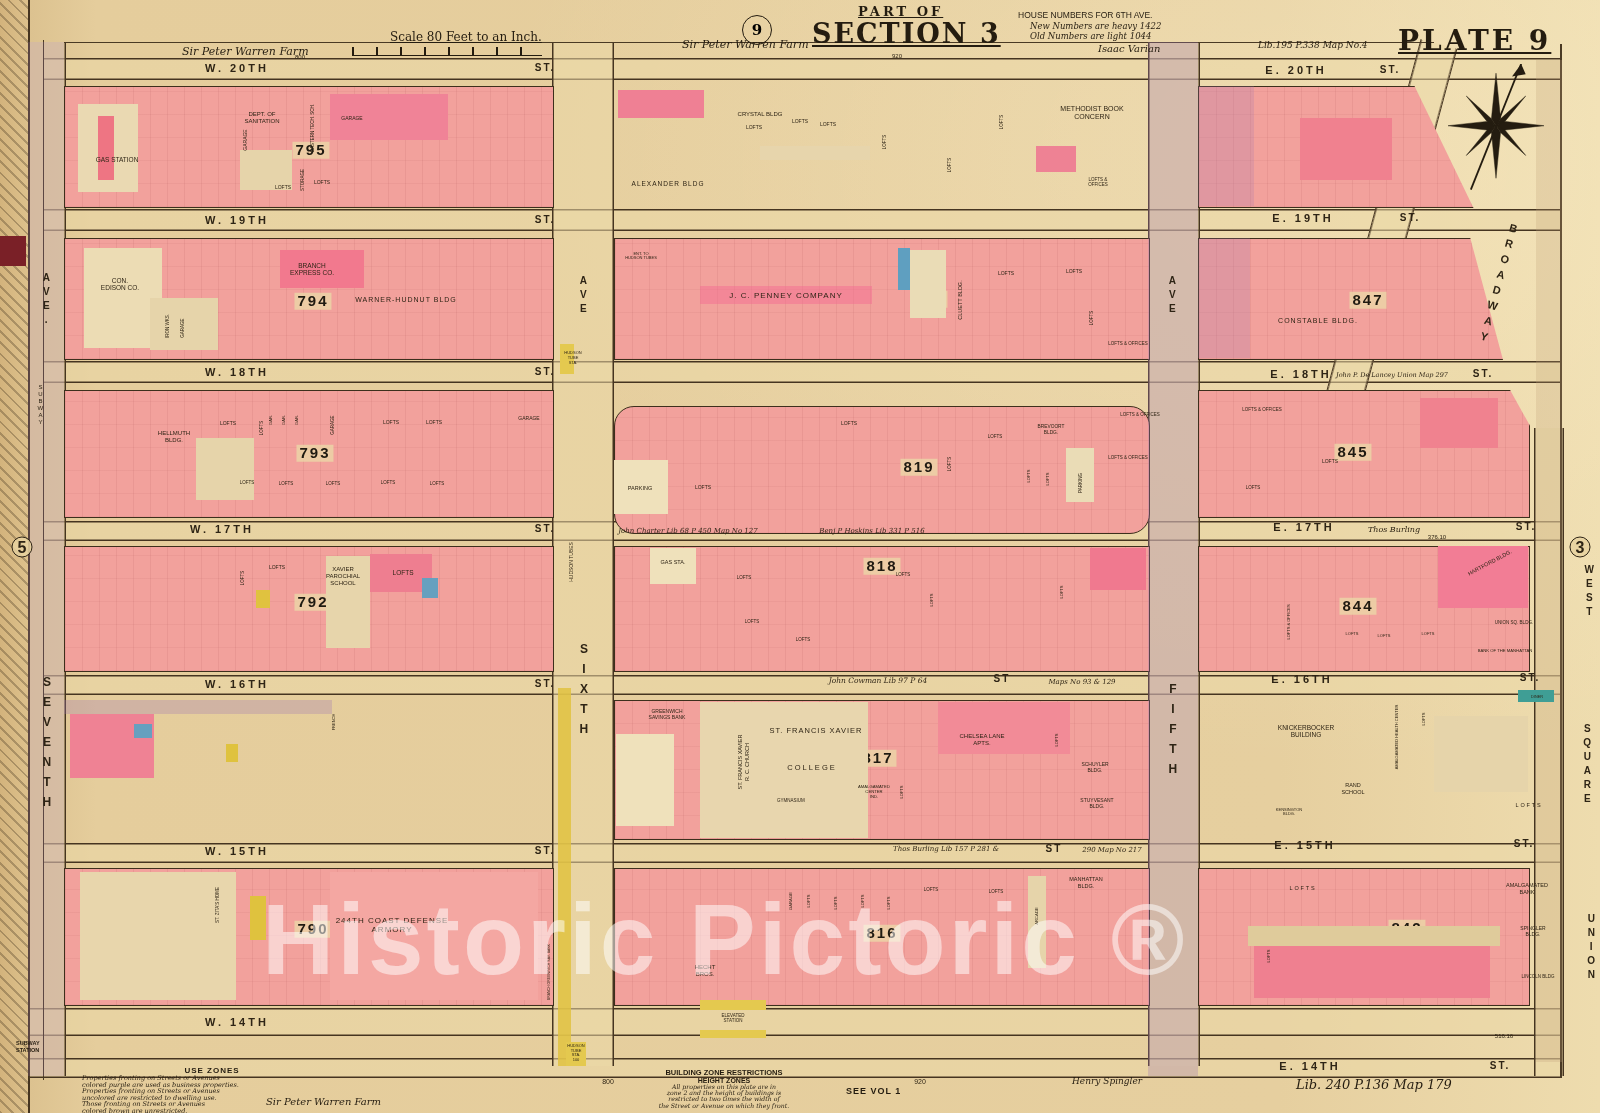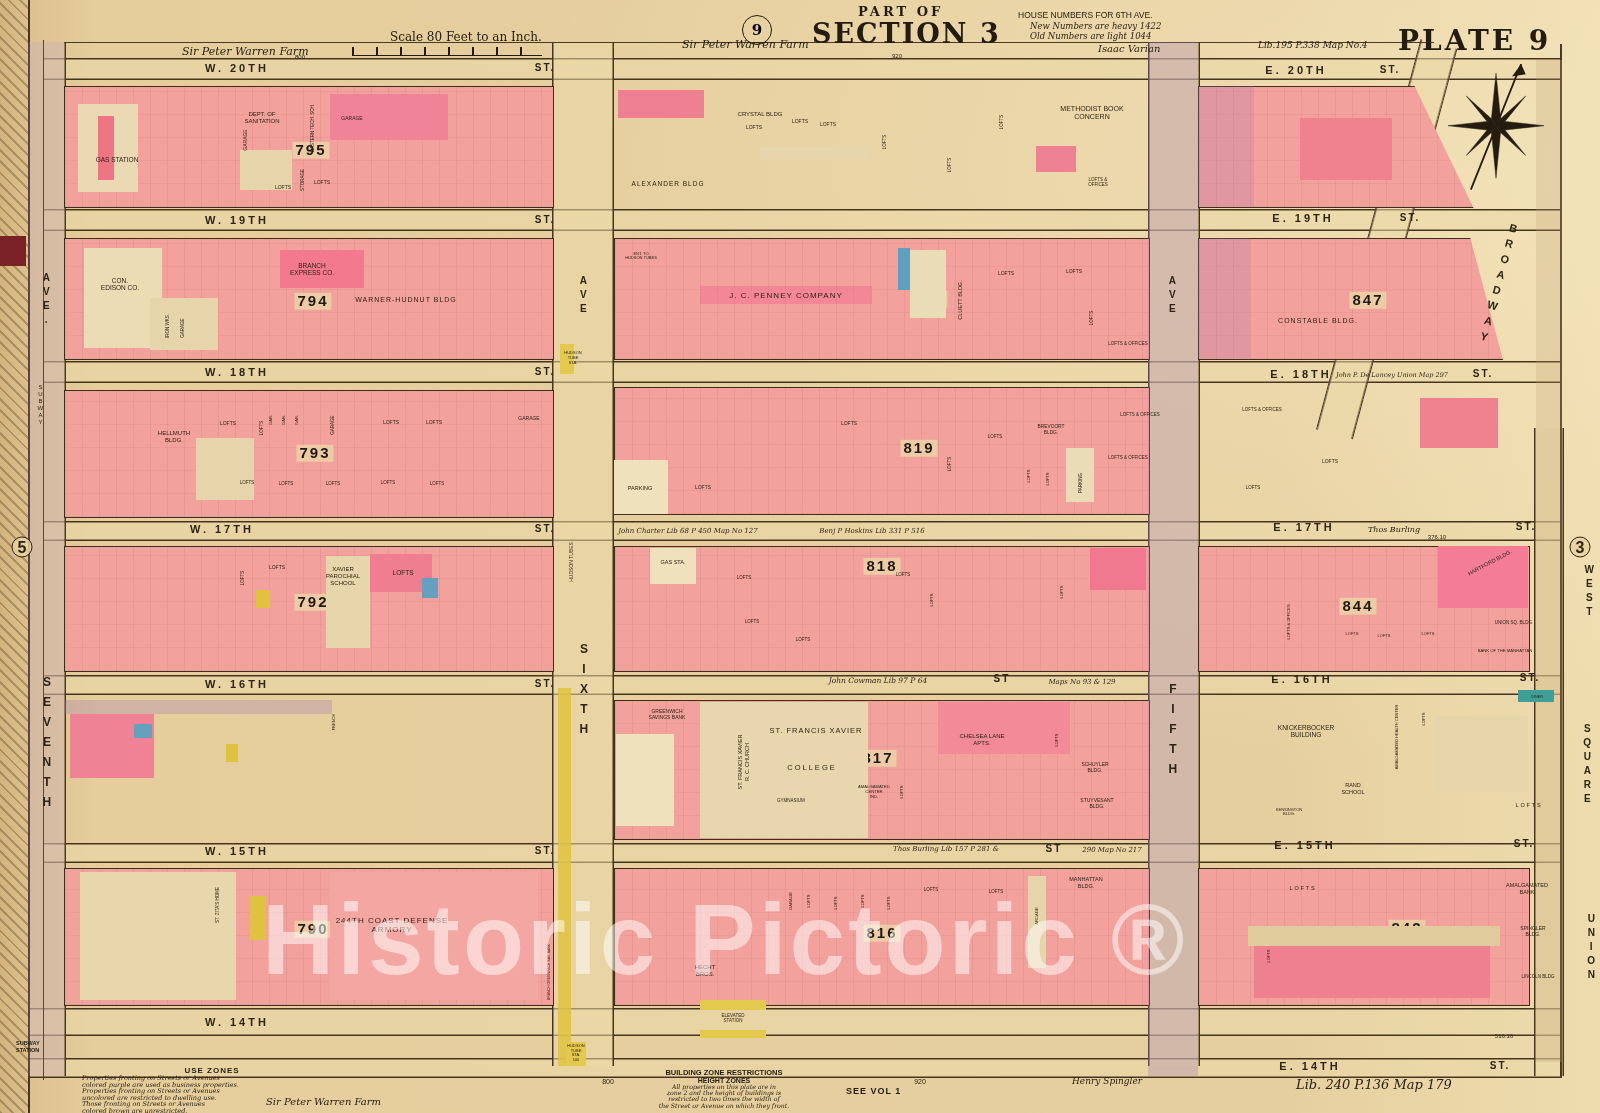--- a/index.html
+++ b/index.html
@@ -25,21 +25,21 @@
       #f2a19c;
     border:1.2px solid #3d2f1c;}
   .bnum{position:absolute;z-index:35;transform:translate(-50%,-50%);
     font-weight:bold;font-size:15px;letter-spacing:2px;color:#1f1a11;
     background:rgba(236,217,168,.78);padding:0 3px;line-height:1.1;}
   .patch{position:absolute;z-index:15;}
   .feat{position:absolute;z-index:30;white-space:nowrap;color:#2e2415;text-align:center;line-height:1.15;}
   .feat.circle{border:1.5px solid #2e2415;border-radius:50%;width:19px;height:19px;
     line-height:19px!important;background:rgba(231,210,160,.85);font-weight:bold;}
   .hdr{position:absolute;z-index:32;color:#241c10;}
-  .serif{font-family:"DejaVu Serif",serif;}
+  .serif{font-family:"DejaVu Serif",serif;text-decoration:underline;}
   .ital{font-family:"DejaVu Serif",serif;font-style:italic;}
   #watermark{position:absolute;left:262px;top:882px;z-index:40;font-weight:bold;
     font-size:100px;letter-spacing:3px;color:rgba(255,255,255,.52);white-space:nowrap;}
   #circle9{position:absolute;left:742px;top:15px;width:28px;height:28px;border:1.8px solid #241c10;
     border-radius:50%;text-align:center;line-height:28px;font-weight:bold;font-size:15px;z-index:32;
     font-family:"DejaVu Serif",serif;}
   .legend-lines{line-height:1.0;}
   #broadway-band{transform-origin:50% 0;transform:rotate(15deg);}
   #compass{position:absolute;left:1438px;top:64px;z-index:30;}
   #scalebar{position:absolute;left:352px;top:47px;width:190px;height:8px;z-index:32;
@@ -143,37 +143,40 @@
     </div>
     <div class="block" style="left: 64px; top: 546px; width: 488px; height: 124px;">
       <span class="bnum" style="left: 248px; top: 55px;">792</span>
     </div>
     <div class="block" style="left: 64px; top: 868px; width: 488px; height: 136px;">
       <span class="bnum" style="left: 248px; top: 60px;">790</span>
     </div>
     <div class="block" style="left: 614px; top: 238px; width: 534px; height: 120px;">
       <span class="bnum" style="left: 314px; top: 60px;">820</span>
     </div>
-    <div class="block" style="left: 614px; top: 387px; width: 534px; height: 126px;">
+    <div class="block" style="left: 614px; top: 406px; width: 534px; height: 126px; border-radius: 20px;">
       <span class="bnum" style="left: 304px; top: 60px;">819</span>
     </div>
     <div class="block" style="left: 614px; top: 546px; width: 534px; height: 124px;">
       <span class="bnum" style="left: 267px; top: 19px;">818</span>
     </div>
     <div class="block" style="left: 614px; top: 700px; width: 534px; height: 138px;">
       <span class="bnum" style="left: 263px; top: 57px;">817</span>
     </div>
     <div class="block" style="left: 614px; top: 868px; width: 534px; height: 136px;">
       <span class="bnum" style="left: 267px; top: 64px;">816</span>
     </div>
     <div class="block" style="left: 1198px; top: 86px; width: 326px; height: 120px; clip-path: polygon(0% 0%, 66% 0%, 84% 100%, 0% 100%);">
       <span class="bnum" style="left: 124px; top: 64px;">848</span>
     </div>
     <div class="block" style="left: 1198px; top: 238px; width: 326px; height: 120px; clip-path: polygon(0% 0%, 83% 0%, 93% 100%, 0% 100%); text-align: right;">
       <span class="bnum" style="left: 169px; top: 61px;">847</span>
+    </div>
+    <div class="block" style="left: 1198px; top: 390px; width: 330px; height: 126px; clip-path: polygon(0% 0%, 94% 0%, 100% 28%, 100% 100%, 0% 100%);">
+      <span class="bnum" style="left: 154px; top: 61px;">845</span>
     </div>
     <div class="block" style="left: 1198px; top: 546px; width: 330px; height: 124px;">
       <span class="bnum" style="left: 159px; top: 59px;">844</span>
     </div>
     <div class="block" style="left: 1198px; top: 868px; width: 330px; height: 136px;">
       <span class="bnum" style="left: 208px; top: 59px;">842</span>
     </div>
     <div class="patch" style="left: 0px; top: 236px; width: 26px; height: 30px; background: rgb(122, 32, 39);"></div>
     <div class="patch" style="left: 28px; top: 42px; width: 36px; height: 1034px; background: rgba(158, 118, 178, 0.22);"></div>
     <div class="patch" style="left: 1148px; top: 42px; width: 50px; height: 1034px; background: rgba(158, 118, 178, 0.3);"></div>

